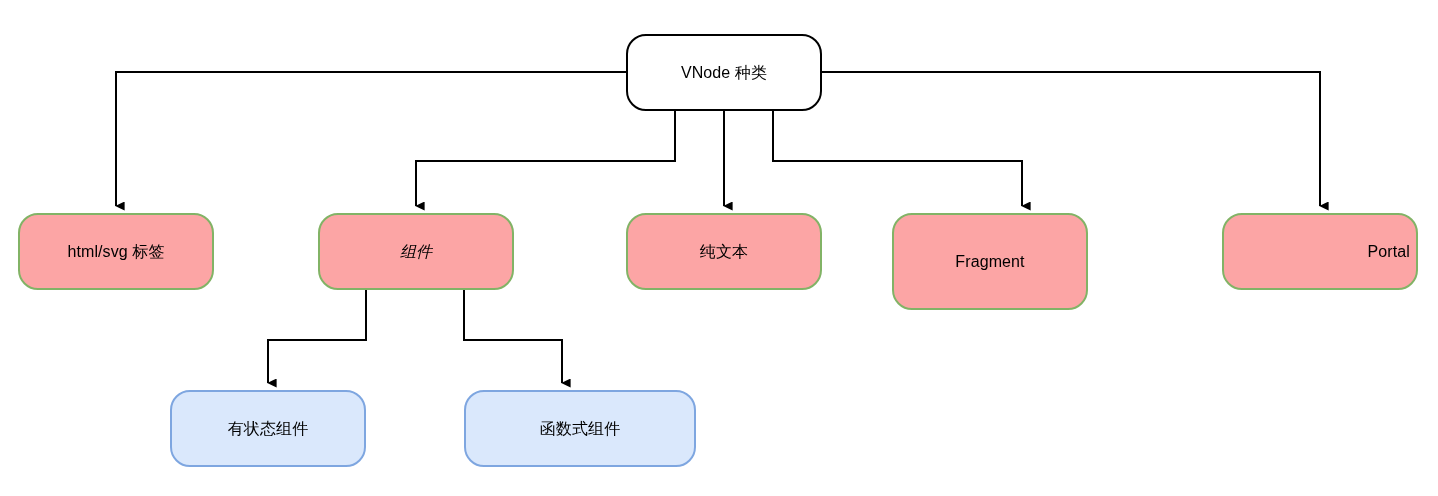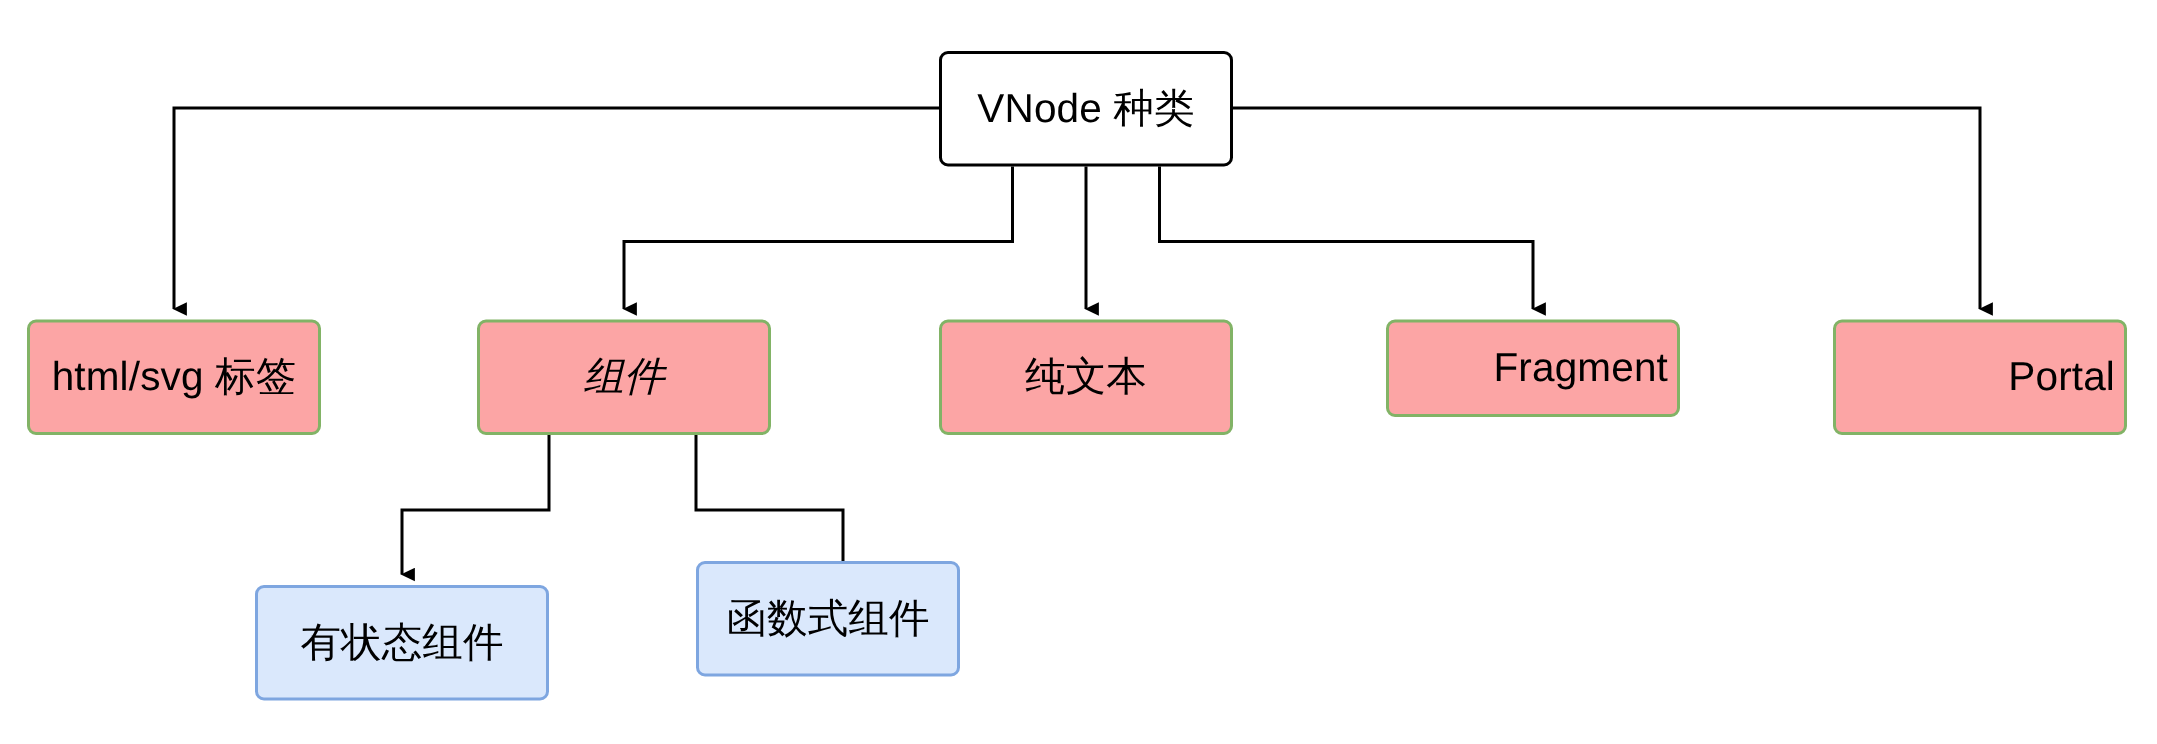--- a/index.html
+++ b/index.html
@@ -18,29 +18,29 @@
   #edges {
     position: absolute;
     left: 0;
     top: 0;
     width: 1438px;
     height: 496px;
   }
   .node {
     position: absolute;
     box-sizing: border-box;
-    border-radius: 6px;
+    border-radius: 20px;
     border-width: 2px;
     border-style: solid;
     display: flex;
     align-items: center;
     justify-content: center;
     text-align: center;
     color: #000000;
-    font-size: 27px;
+    font-size: 16px;
     line-height: 1.2;
     letter-spacing: 0.1px;
     z-index: 2;
     user-select: none;
   }
   .node-root {
     background: #ffffff;
     border-color: #000000;
   }
   .node-green {
@@ -88,29 +88,29 @@
   </div>
 
   <div class="node node-green" style="left:318px; top:213px; width:196px; height:77px;font-style:italic;">
     <span class="node-label">组件</span>
   </div>
 
   <div class="node node-green" style="left:626px; top:213px; width:196px; height:77px;">
     <span class="node-label">纯文本</span>
   </div>
 
-  <div class="node node-green" style="left:924px; top:213px; width:196px; height:65px;justify-content:flex-end;">
+  <div class="node node-green" style="left:892px; top:213px; width:196px; height:97px;">
     <span class="node-label">Fragment</span>
   </div>
 
   <div class="node node-green" style="left:1222px; top:213px; width:196px; height:77px;justify-content:flex-end;">
     <span class="node-label">Portal</span>
   </div>
 
   <div class="node node-blue" style="left:170px; top:390px; width:196px; height:77px;text-align:center;">
     <span class="node-label">有状态组件</span>
   </div>
 
-  <div class="node node-blue" style="left:464px; top:374px; width:176px; height:77px;">
+  <div class="node node-blue" style="left:464px; top:390px; width:232px; height:77px;">
     <span class="node-label">函数式组件</span>
   </div>
 
 </div>
 
 </body></html>

